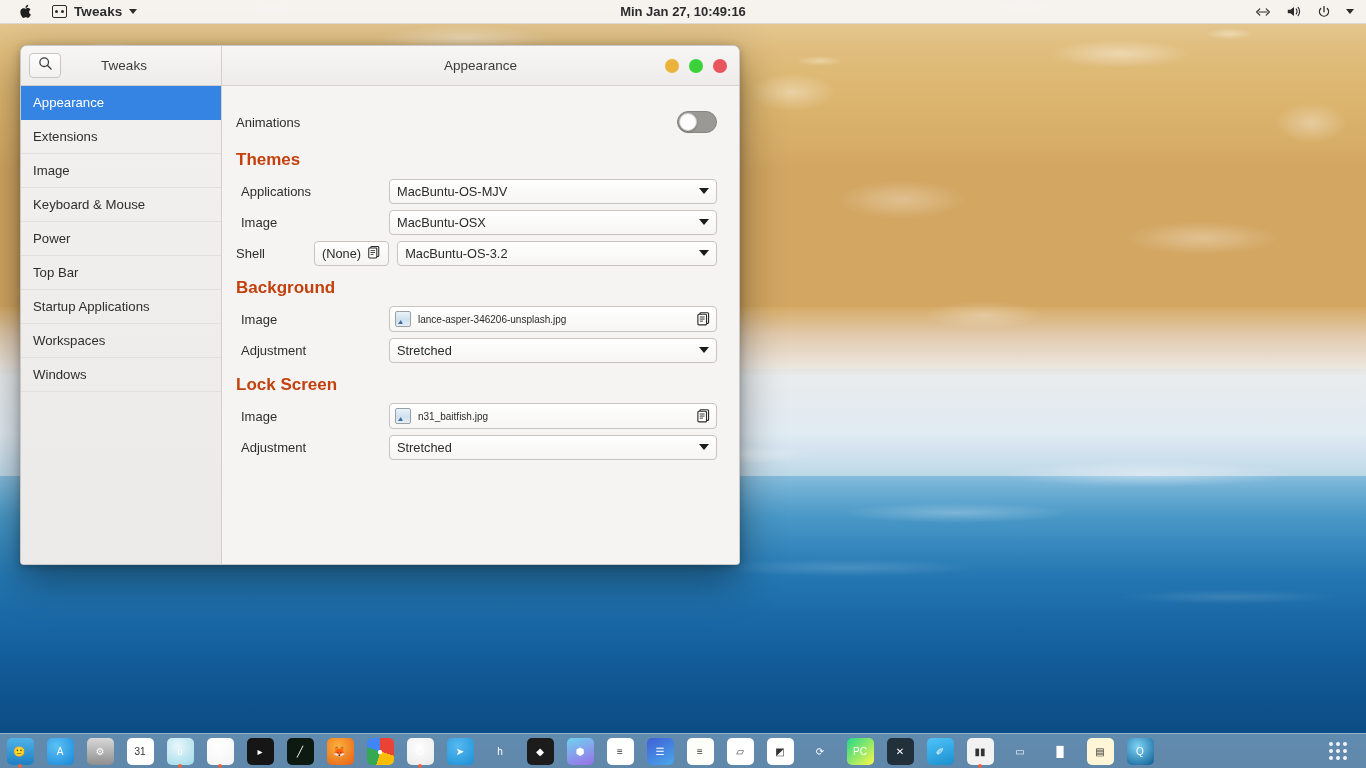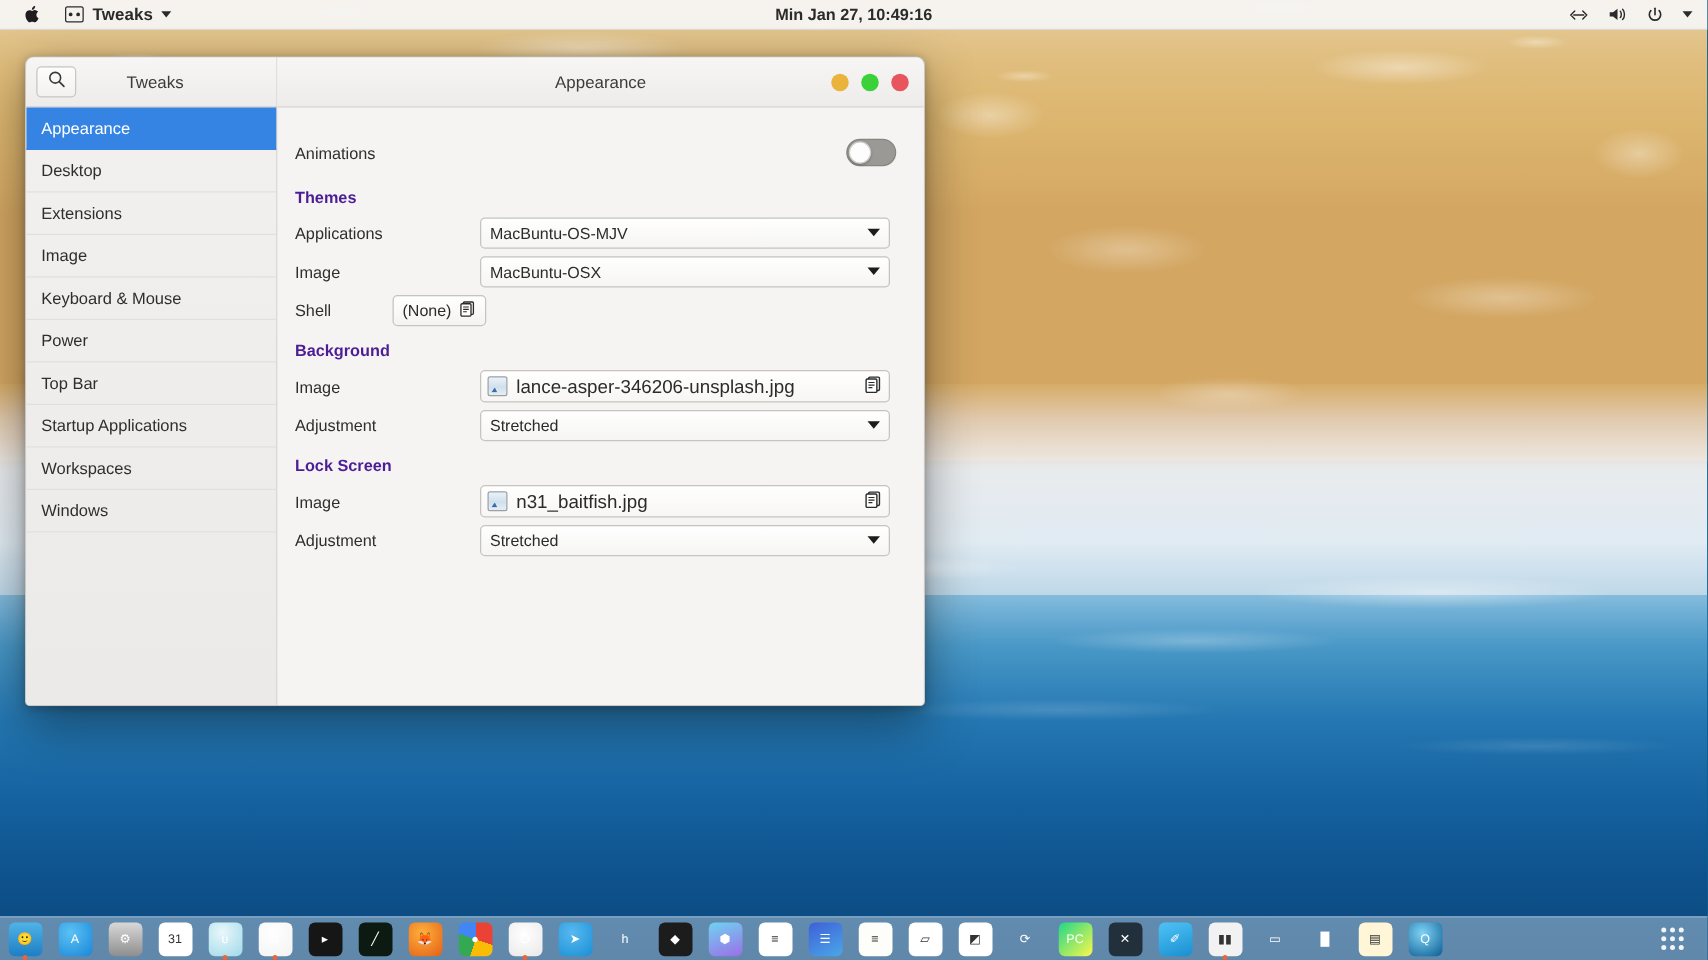--- a/index.html
+++ b/index.html
@@ -146,43 +146,43 @@
   #win-title {
     position:absolute; left:0; right:0; text-align:center;
     font-size:13.5px; color:#3b3b3b;
   }
   #win-ctrls {
     margin-left:auto; margin-right:12px; display:flex; gap:10px; z-index:2;
   }
   .wc { width:14px; height:14px; border-radius:50%; }
   #body { flex:1; padding:18px 22px 0 14px; overflow:hidden; }
 
-  .row { display:flex; align-items:center; height:30px; margin-bottom:1px; }
+  .row { display:flex; align-items:center; height:30px; margin-bottom:1px;justify-content:flex-end; }
   .row-lbl { width:148px; font-size:13px; color:#2e2e2e; padding-left:0; }
   .sec-hd {
-    font-size:13px; font-weight:bold; color:#4c1d95;
+    font-size:17px; font-weight:bold; color:#c2410c;
     margin:10px 0 6px 0;
   }
   .combo {
     flex:1; max-width:328px; height:25px; border:1px solid #c6c3c0; border-radius:4px;
     background:linear-gradient(180deg,#ffffff,#f6f5f3);
     display:flex; align-items:center; padding:0 7px; font-size:12.8px; color:#2b2b2b;
     box-shadow:0 1px 0 rgba(255,255,255,.8) inset;
   }
   .combo .val { flex:1; overflow:hidden; white-space:nowrap; }
   .tri-dn {
     width:0; height:0; border-left:5px solid transparent;
     border-right:5px solid transparent; border-top:6px solid #1c1c1c;
     margin-left:6px;
   }
   .filebtn {
     flex:1; max-width:328px; height:26px; border:1px solid #c6c3c0; border-radius:4px;
     background:linear-gradient(180deg,#ffffff,#f7f6f4);
     display:flex; align-items:center; padding:0 5px; gap:7px;
-    font-size:15px; color:#2b2b2b;
+    font-size:10px; color:#2b2b2b;
   }
   .filebtn .val { flex:1; overflow:hidden; white-space:nowrap; }
   .nonebtn {
     height:25px; border:1px solid #c6c3c0; border-radius:4px;
     background:linear-gradient(180deg,#ffffff,#f4f3f1);
     display:flex; align-items:center; gap:6px; padding:0 7px;
     font-size:12.8px; color:#2b2b2b; margin-right:8px;
   }
   
   .switch {
@@ -287,23 +287,20 @@
           </svg>
         </span>
       </div>
       <div id="sb-title">Tweaks</div>
     </div>
 
     <div class="sb-item active">
       <span>Appearance</span>
       </div>
     <div class="sb-item">
-      <span>Desktop</span>
-      </div>
-    <div class="sb-item">
       <span>Extensions</span>
       </div>
     <div class="sb-item">
       <span>Image</span>
       </div>
     <div class="sb-item">
       <span>Keyboard &amp; Mouse</span>
       </div>
     <div class="sb-item">
       <span>Power</span>
@@ -364,20 +361,24 @@
         <span class="row-lbl" style="width:78px">Shell</span>
         <span class="nonebtn">
           <span>(None)</span>
           <span>
             <svg width="14" height="14" viewBox="0 0 16 16">
               <rect x="4.2" y="1.8" width="9.2" height="11.4" rx="1" fill="none" stroke="#2b2b2b" stroke-width="1.2"></rect>
               <rect x="2" y="3.4" width="9.2" height="11.4" rx="1" fill="#fff" stroke="#2b2b2b" stroke-width="1.2"></rect>
               <path d="M4 6.4h5.2M4 8.6h5.2M4 10.8h3.4" stroke="#2b2b2b" stroke-width="1"></path>
             </svg>
           </span>
+        </span>
+        <span class="combo">
+          <span class="val">MacBuntu-OS-3.2</span>
+          <span class="tri-dn"></span>
         </span>
       </div>
 
       <div class="sec-hd">Background</div>
 
       <div class="row">
         <span class="row-lbl">Image</span>
         <span class="filebtn">
           <span class="jpgicon"></span>
           <span class="val">lance-asper-346206-unsplash.jpg</span>

